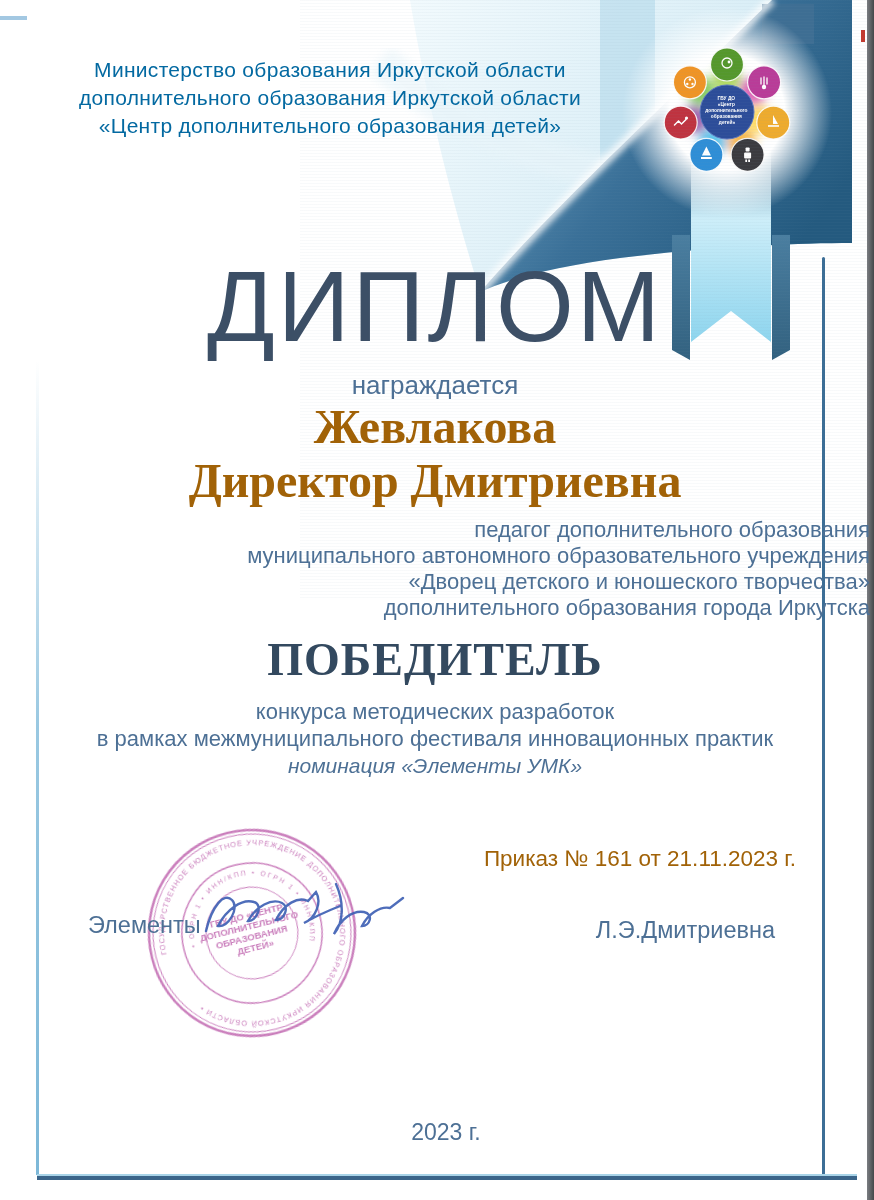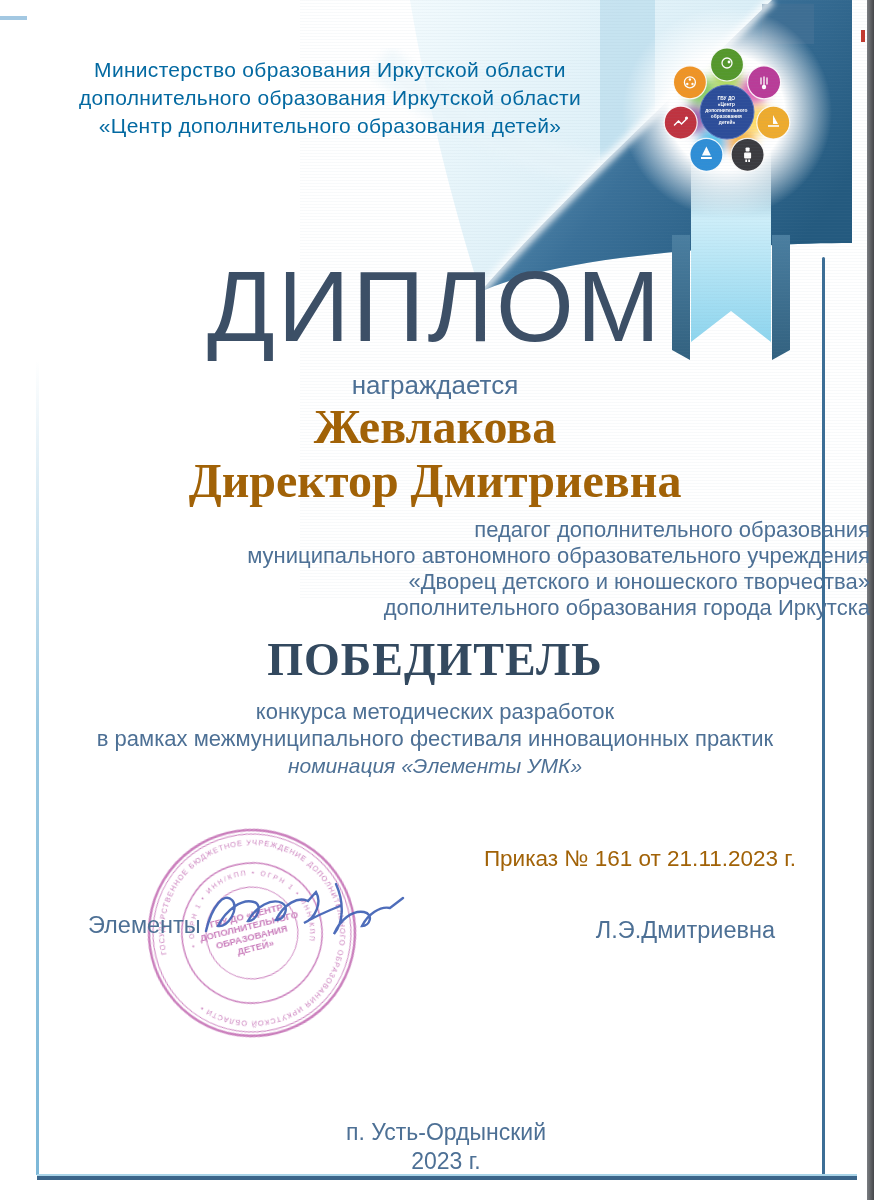--- a/index.html
+++ b/index.html
@@ -238,17 +238,16 @@
   </svg>
 
   <svg class="abs signature" width="215" height="90" viewBox="0 0 215 90">
     <path d="M8,55 C14,30 26,16 34,24 C42,32 30,52 20,50 C28,34 44,22 56,26 C66,29 58,46 50,45
              C58,30 74,22 84,27 C92,31 86,44 78,44 C86,28 100,20 110,25 L118,16
              C124,26 118,42 106,47 C118,40 132,34 142,30 M138,8 C146,26 146,46 136,58
              C142,44 154,34 166,36 C176,38 172,50 164,50 C170,38 182,30 192,32 L205,22" fill="none" stroke="#3f61b4" stroke-width="2.4" stroke-linecap="round" opacity="0.92"></path>
   </svg>
 
   <div class="abs footer">
-    <div>п. Усть-Ордынский</div>
     <div>2023 г.</div>
   </div>
 
 </div>
 
 </body></html>

